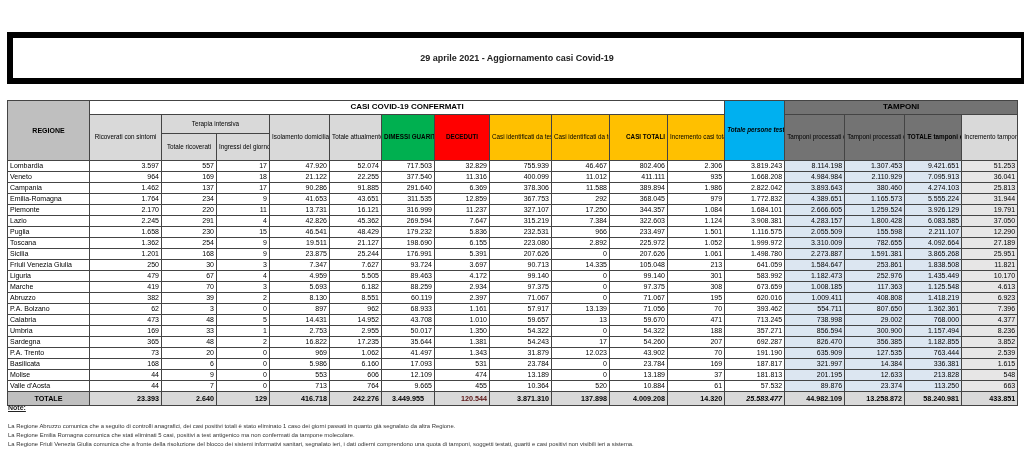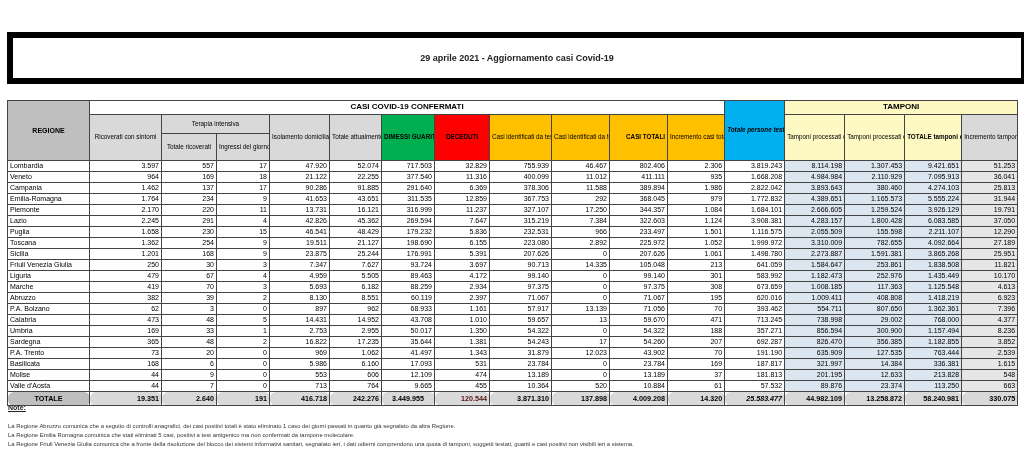--- a/index.html
+++ b/index.html
@@ -24,30 +24,30 @@
   }
   table.covid{border:1.5px solid #000;padding-left:16px;}
   th{font-weight:normal;}
   .h-group{font-size:8px;font-weight:bold;background:#fff;text-align:center;}
   .h-sub{font-size:6.3px;background:#d9d9d9;text-align:center;}
   .h-regione{font-size:7px;font-weight:bold;background:#bfbfbf;text-align:center;}
   .bg-green{background:#00b050;text-align:center;}
   .bg-red{background:#ff0000;}
   .bg-orange{background:#ffc000;text-align:right;}
   .bg-cyan{background:#00b0f0;font-style:italic;}
-  .bg-blueh{background:#fef9c3;}
+  .bg-blueh{background:#737373;}
   .bg-bluec{background:#dce6f1;}
   .bg-grayc{background:#e7e6e6;}
   .bg-grayd{background:#d9d9d9;}
   .bold{font-weight:bold;}
   tbody td{font-size:7px;height:10px;text-align:right;background:#fff;}
   tbody td.region{text-align:left;font-size:7px;}
   tr.total-row td{font-weight:bold;font-size:7.2px;height:13px;}
   tr.total-row td.region{background:#bfbfbf;text-align:center;}
-  tr.total-row td{background:#d9d9d9;border-radius:6px;}
+  tr.total-row td{background:#d9d9d9;}
   td.txt-darkred{color:#5a1212;}
   .notes{position:absolute;left:8px;top:404px;width:1000px;}
   .notes .notes-title{font-size:7px;font-weight:bold;text-decoration:underline;color:#222;}
   .notes .note-line{font-size:5.9px;color:#333;margin-top:1.5px;line-height:1.25;}
   .notes .note-line:first-of-type{margin-top:12px;}
 </style>
 </head>
 <body>
 
 <div class="title-box">
@@ -497,36 +497,36 @@
         <td>10.884</td>
         <td>61</td>
         <td>57.532</td>
         <td class="bg-bluec">89.876</td>
         <td class="bg-bluec">23.374</td>
         <td class="bg-bluec">113.250</td>
         <td class="bg-grayc">663</td>
       </tr>
       <tr class="total-row">
         <td class="region">TOTALE</td>
-        <td class="bg-grayd">19.351</td>
+        <td class="bg-grayd">23.393</td>
         <td class="bg-grayd">2.640</td>
-        <td class="bg-grayd">191</td>
+        <td class="bg-grayd">129</td>
         <td class="bg-grayd">416.718</td>
         <td class="bg-grayd">242.276</td>
         <td class="bg-green">3.449.955</td>
         <td class="bg-red txt-darkred">120.544</td>
         <td class="bg-orange">3.871.310</td>
         <td class="bg-orange">137.898</td>
         <td class="bg-orange">4.009.208</td>
         <td class="bg-orange">14.320</td>
         <td class="bg-cyan">25.583.477</td>
         <td class="bg-blueh">44.982.109</td>
         <td class="bg-blueh">13.258.872</td>
         <td class="bg-blueh">58.240.981</td>
-        <td class="bg-grayd">330.075</td>
+        <td class="bg-grayd">433.851</td>
       </tr>
     </tbody>
 </table>
 
 <div class="notes">
   <div class="notes-title">Note:</div>
   <div id="notes-list">
       <div class="note-line">La Regione Abruzzo comunica che a seguito di controlli anagrafici, dei casi positivi totali è stato eliminato 1 caso dei giorni passati in quanto già segnalato da altra Regione.</div>
       <div class="note-line">La Regione Emilia Romagna comunica che stati eliminati 5 casi, positivi a test antigenico ma non confermati da tampone molecolare.</div>
       <div class="note-line">La Regione Friuli Venezia Giulia comunica che a fronte della risoluzione del blocco dei sistemi informativi sanitari, segnalato ieri, i dati odierni comprendono una quota di tamponi, soggetti testati, guariti e casi positivi non visibili ieri a sistema.</div>

